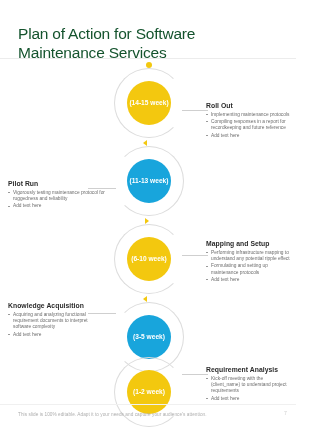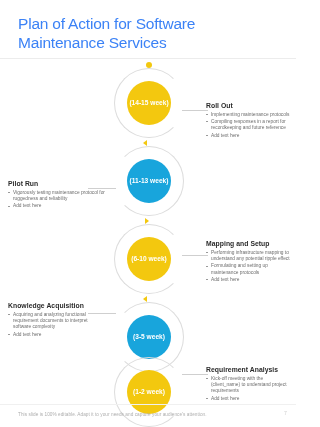--- a/index.html
+++ b/index.html
@@ -22,22 +22,23 @@
     position: absolute;
     left: 0; top: 0;
     width: 296px;
     height: 58px;
     padding: 14px 18px 0 18px;
   }
   .header-title {
     font-size: 15.5px;
     line-height: 19px;
     font-weight: 400;
-    color: #3b82f6;
+    color: #14532d;
     letter-spacing: -0.2px;
+    margin-top: 10px;
   }
   .header-rule {
     position: absolute;
     left: 0; top: 58px;
     width: 296px;
     height: 1px;
     background: #ececec;
   }
 
   

